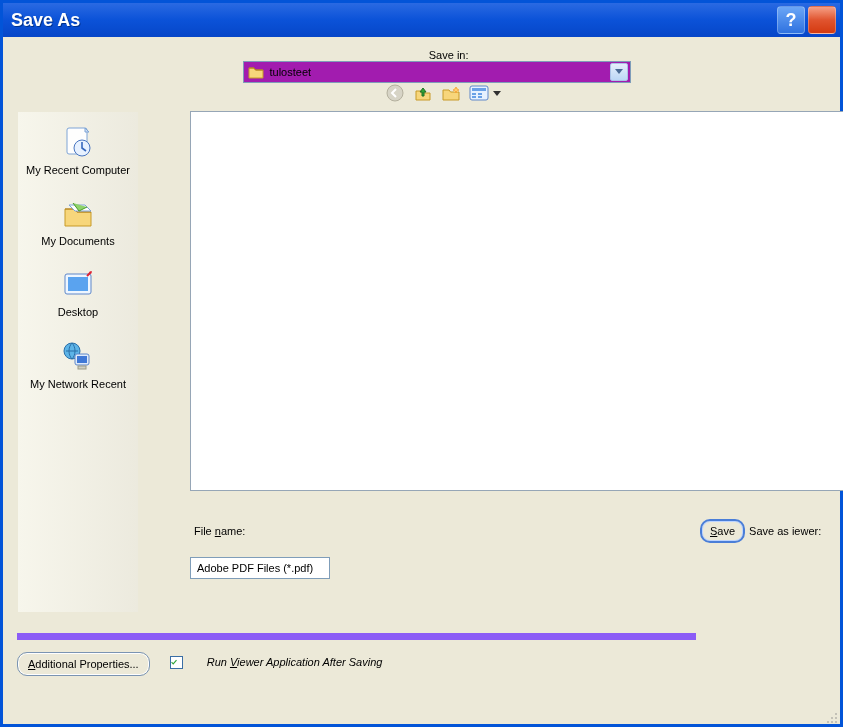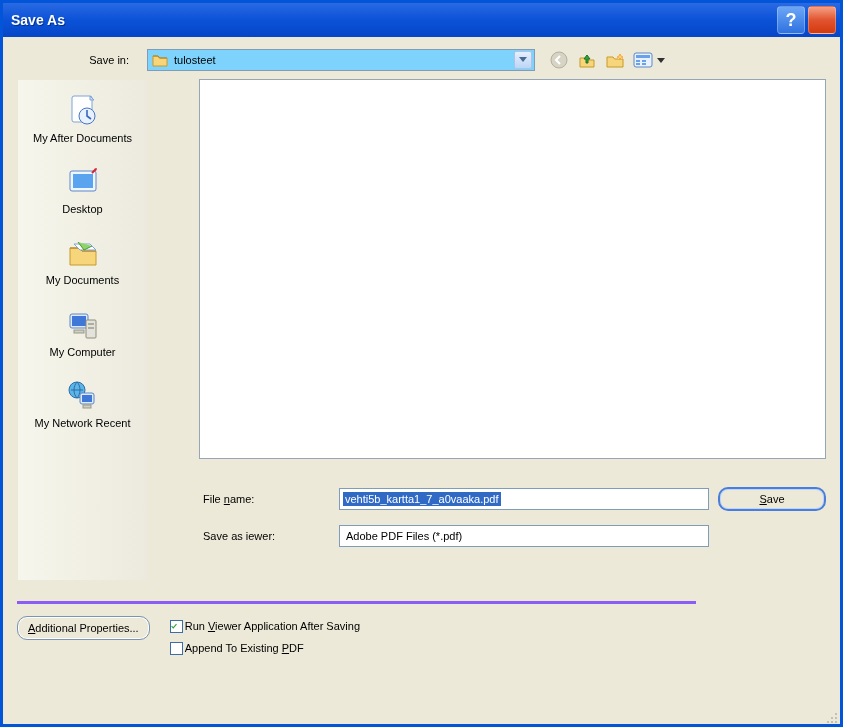--- a/index.html
+++ b/index.html
@@ -21,21 +21,21 @@
   }
   .titlebar {
     background: linear-gradient(#2a6ae2, #0b52d8 50%, #0646c8);
     height: 34px;
     display: flex;
     align-items: center;
     padding: 0 4px 0 8px;
     color: #fff;
   }
   .title-text {
-    font-size: 14px;
+    font-size: 18px;
     font-weight: bold;
     flex: 1;
     text-shadow: 1px 1px 0 #00318c;
   }
   .title-btn {
     width: 28px;
     height: 28px;
     border-radius: 4px;
     margin-left: 3px;
     display: flex;
@@ -60,30 +60,31 @@
   .body {
     position: relative;
     padding: 12px 14px 10px 14px;
     height: calc(100% - 34px);
   }
   .save-in-row {
     display: flex;
     align-items: center;
     margin-bottom: 8px;
     margin-left: 30px;
+    flex-direction: column;
   }
   .save-in-label {
     width: 100px;
     text-align: right;
     padding-right: 18px;
   }
   .combo {
     height: 22px;
     border: 1px solid #7f9db9;
-    background: #7dd3fc;
+    background: #a21caf;
     display: flex;
     align-items: center;
     padding: 0 2px;
     justify-content: space-between;
   }
   .save-in-combo { width: 388px; }
   .combo .folder-ic {
     width: 16px; height: 14px;
     margin: 0 4px 0 2px;
   }
@@ -176,33 +177,33 @@
     padding: 0 8px;
   }
   .std-btn.default {
     border: 2px solid #4a7ed8;
     box-shadow: inset 0 0 0 1px #bcd4ff;
   }
   .underline-letter { text-decoration: underline; }
 
   .bottom-area {
     margin-top: 20px;
-    border-top: 3px solid #8b5cf6;
+    border-top: 7px solid #8b5cf6;
     padding-top: 12px;
     display:flex;
     align-items:flex-start;
     gap: 20px;
     margin-left: 0;
     margin-right: 130px;
   }
   .addl-btn {
     height: 24px;
     padding: 0 10px;
   }
-  .check-row { display:flex;align-items:center;gap:2px;height:20px;margin-bottom:2px; }
+  .check-row { display:flex;align-items:center;gap:24px;height:20px;margin-bottom:2px;font-style:italic; }
   .chk {
     width:13px;height:13px;border:1px solid #3a6ea5;background:#fff;
     display:flex;align-items:center;justify-content:center;
   }
   .chk.checked::after{
     content:""; width:9px;height:9px;
     background: none;
   }
   .chk svg{width:11px;height:11px;}
   .resize-grip{
@@ -288,85 +289,63 @@
       <div class="shortcut-bar">
         <div class="shortcut">
           <span class="ic">
             <svg viewBox="0 0 38 38">
                 <rect x="8" y="4" width="20" height="26" rx="2" fill="#fefefe" stroke="#7ea4d6"></rect>
                 <path d="M26 4l4 4h-4z" fill="#cfe0f5" stroke="#7ea4d6"></path>
                 <circle cx="23" cy="24" r="8" fill="#e7f1ff" stroke="#4875c0"></circle>
                 <path d="M23 18v6l4 3" stroke="#3668bd" stroke-width="1.6" fill="none"></path>
               </svg>
           </span>
-          <span>My After Documents</span>
+          <span>My Recent Computer</span>
+        </div>
+        <div class="shortcut">
+          <span class="ic">
+            <svg viewBox="0 0 38 38">
+                <path d="M6 14h9l3 3h14v14H6z" fill="#f7d67b" stroke="#c79a28"></path>
+                <path d="M6 14h9l3 3h14" fill="none" stroke="#b07f1f"></path>
+                <path d="M10 10h16l6 6H16z" fill="#fff" stroke="#7ea4d6"></path>
+                <path d="M14 8l6 8 8-4" fill="#8fd36b" stroke="#4a9a2a"></path>
+              </svg>
+          </span>
+          <span>My Documents</span>
         </div>
         <div class="shortcut">
           <span class="ic">
             <svg viewBox="0 0 38 38">
                 <rect x="6" y="8" width="26" height="20" rx="2" fill="#eef6ff" stroke="#5e87c9"></rect>
                 <rect x="9" y="11" width="20" height="14" fill="#5aa3ef"></rect>
                 <path d="M28 10 L32 6" stroke="#d23" stroke-width="2"></path>
                 <path d="M30 6 l3 -1 l-1 3" fill="#d23"></path>
               </svg>
           </span>
           <span>Desktop</span>
-        </div>
-        <div class="shortcut">
-          <span class="ic">
-            <svg viewBox="0 0 38 38">
-                <path d="M6 14h9l3 3h14v14H6z" fill="#f7d67b" stroke="#c79a28"></path>
-                <path d="M6 14h9l3 3h14" fill="none" stroke="#b07f1f"></path>
-                <path d="M10 10h16l6 6H16z" fill="#fff" stroke="#7ea4d6"></path>
-                <path d="M14 8l6 8 8-4" fill="#8fd36b" stroke="#4a9a2a"></path>
-              </svg>
-          </span>
-          <span>My Documents</span>
-        </div>
-        <div class="shortcut">
-          <span class="ic">
-            <svg viewBox="0 0 38 38">
-                <rect x="6" y="8" width="18" height="14" rx="2" fill="#dfeaf9" stroke="#5e87c9"></rect>
-                <rect x="8" y="10" width="14" height="10" fill="#3f78d6"></rect>
-                <rect x="22" y="14" width="10" height="18" rx="1" fill="#e3e3db" stroke="#8d8d7a"></rect>
-                <rect x="24" y="17" width="6" height="2" fill="#aeaea0"></rect>
-                <rect x="24" y="21" width="6" height="2" fill="#aeaea0"></rect>
-                <rect x="10" y="24" width="10" height="3" fill="#cfcfc2" stroke="#9a9a88"></rect>
-              </svg>
-          </span>
-          <span>My Computer</span>
         </div>
         <div class="shortcut">
           <span class="ic">
             <svg viewBox="0 0 38 38">
                 <circle cx="13" cy="13" r="8" fill="#5db4e7" stroke="#2b6fa8"></circle>
                 <path d="M7 13h12M13 5c4 4 4 12 0 16M13 5c-4 4-4 12 0 16" stroke="#2b6fa8" fill="none"></path>
                 <rect x="16" y="16" width="14" height="11" rx="2" fill="#dfeaf9" stroke="#5e87c9"></rect>
                 <rect x="18" y="18" width="10" height="7" fill="#3f78d6"></rect>
                 <rect x="19" y="28" width="8" height="3" fill="#cfcfc2" stroke="#9a9a88"></rect>
               </svg>
           </span>
           <span>My Network Recent</span>
         </div>
       </div>
 
       <div class="file-pane">
         <div class="file-list"></div>
 
         <div class="fields">
           <div class="fld-label">File <span class="underline-letter">n</span>ame:</div>
-          <div class="input-combo">
-            <span class="sel-text">vehti5b_kartta1_7_a0vaaka.pdf</span>
-            <span style="flex:1"></span>
-            <span class="dd">
-              <svg viewBox="0 0 8 6">
-                  <path d="M0 0 L4 5 L8 0z" fill="#4a6a96"></path>
-                </svg>
-            </span>
-          </div>
           <div></div>
           <div class="std-btn default">
               <span><span class="underline-letter">S</span>ave</span>
             </div>
 
           <div class="fld-label">Save as iewer:</div>
           <div class="input-combo">
             <span class="txt">Adobe PDF Files (*.pdf)</span>
             <span class="dd">
               <svg viewBox="0 0 8 6">
@@ -385,24 +364,20 @@
       </div>
       <div>
         <div class="check-row">
           <span class="chk checked">
             <svg viewBox="0 0 11 11">
                 <path d="M1 5 L4 8 L10 1" stroke="#2fa336" stroke-width="2" fill="none"></path>
               </svg>
           </span>
           <span>Run <span class="underline-letter">V</span>iewer Application After Saving</span>
         </div>
-        <div class="check-row">
-          <span class="chk"></span>
-          <span>Append To Existing <span class="underline-letter">P</span>DF</span>
-        </div>
       </div>
     </div>
 
     <div class="resize-grip">
       <svg viewBox="0 0 16 16">
         <circle cx="14" cy="6" r="1" fill="#888"></circle>
           <circle cx="14" cy="10" r="1" fill="#888"></circle>
           <circle cx="14" cy="14" r="1" fill="#888"></circle>
         <circle cx="10" cy="10" r="1" fill="#888"></circle>
           <circle cx="10" cy="14" r="1" fill="#888"></circle>

